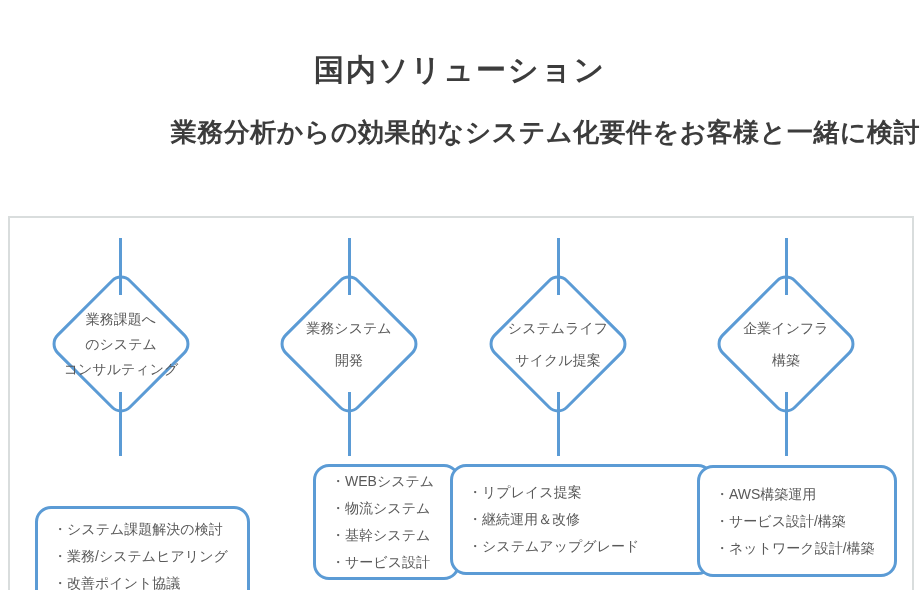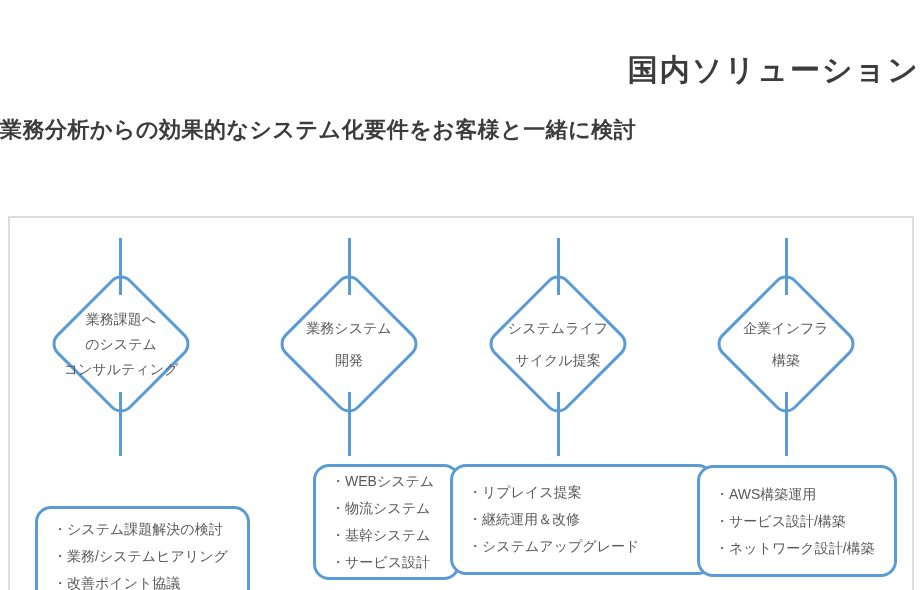--- a/index.html
+++ b/index.html
@@ -10,27 +10,27 @@
   }
   *{margin:0;padding:0;box-sizing:border-box;}
   html,body{background:#ffffff;}
   body{
     width:920px;height:590px;
     font-family:"Liberation Sans","DejaVu Sans",sans-serif;
     position:relative;overflow:hidden;
   }
   .page{position:relative;width:920px;height:590px;background:#fff;}
   .title{
-    text-align:right;margin-top:50px;
+    text-align:center;margin-top:50px;
     font-size:30px;font-weight:bold;letter-spacing:2px;
     color:var(--heading);
   }
   .subtitle{
-    text-align:left;margin-top:24px;
-    font-size:22px;font-weight:bold;letter-spacing:0.5px;
+    text-align:right;margin-top:24px;
+    font-size:26px;font-weight:bold;letter-spacing:0.5px;
     color:var(--heading);
   }
   .panel{
     position:absolute;left:8px;top:166px;width:906px;height:387px;
     border:2px solid var(--panel-border);background:#fff;
   }
   .vline{
     position:absolute;width:3px;background:var(--blue);
   }
   .diamond-wrap{

